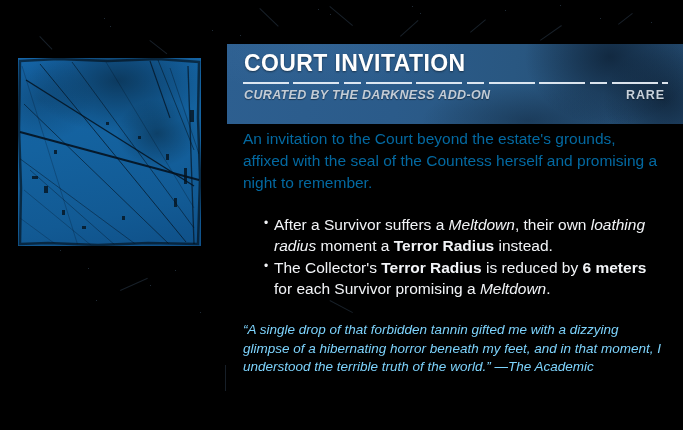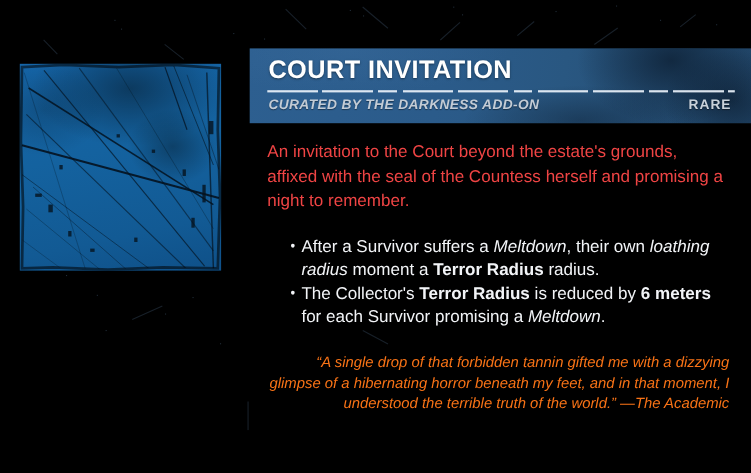--- a/index.html
+++ b/index.html
@@ -50,21 +50,21 @@
       linear-gradient(168deg, #1565a8 0%, #14629f 42%, #125a94 78%, #0f5088 100%);
   }
   #portrait svg { position:absolute; inset:0; }
 
   
   #banner {
     position: absolute;
     left: 227px;
     top: 44px;
     width: 456px;
-    height: 68px;
+    height: 80px;
     overflow: hidden;
     background:
       linear-gradient(100deg, #2d5f90 0%, #2b5b8a 38%, #295781 62%, #23496d 100%);
   }
   #banner .smudge {
     position: absolute;
     inset: 0;
     background:
       radial-gradient(ellipse 26% 120% at 84% 16%, rgba(10,26,44,.72), rgba(10,26,44,0) 72%),
       radial-gradient(ellipse 18% 90% at 96% 70%, rgba(8,22,38,.60), rgba(8,22,38,0) 75%),
@@ -126,21 +126,21 @@
   
   #body-col {
     position: absolute;
     left: 243px;
     top: 128px;
     width: 420px;
   }
   #description {
     font-size: 15.5px;
     line-height: 22px;
-    color: #ef4444;
+    color: #0369a1;
     margin: 0;
   }
   #effects {
     list-style: none;
     margin: 20px 0 0 0;
     padding: 0 0 0 22px;
   }
   #effects li {
     position: relative;
     font-size: 15.5px;
@@ -158,22 +158,21 @@
     color: #f2f4f7;
   }
   #effects li b { font-weight: bold; }
   #effects li i { font-style: italic; }
 
   #flavor {
     margin: 22px 0 0 0;
     font-size: 13.5px;
     line-height: 18.5px;
     font-style: italic;
-    color: #f97316;
-    text-align: right;
+    color: #7dd3fc;
   }
 </style>
 </head>
 <body>
 
 <div id="card">
 
   <svg class="noise" viewBox="0 0 683 430" preserveAspectRatio="none">
     <g fill="#3a4f63">
       <rect x="104" y="18" width="1" height="1"></rect>
@@ -258,19 +257,19 @@
     <div class="smudge"></div>
     <div id="banner-title">COURT INVITATION</div>
     <div id="banner-rule"></div>
     <div id="banner-subtitle">CURATED BY THE DARKNESS ADD-ON</div>
     <div id="banner-rarity">RARE</div>
   </div>
 
   <div id="body-col">
     <p id="description">An invitation to the Court beyond the estate's grounds, affixed with the seal of the Countess herself and promising a night to remember.</p>
     <ul id="effects">
-        <li><span>After a Survivor suffers a </span><i>Meltdown</i><span>, their own </span><i>loathing radius</i><span> moment a </span><b>Terror Radius</b><span> radius.</span></li>
+        <li><span>After a Survivor suffers a </span><i>Meltdown</i><span>, their own </span><i>loathing radius</i><span> moment a </span><b>Terror Radius</b><span> instead.</span></li>
         <li><span>The Collector's </span><b>Terror Radius</b><span> is reduced by </span><b>6 meters</b><span> for each Survivor promising a </span><i>Meltdown</i><span>.</span></li>
       </ul>
     <p id="flavor">“A single drop of that forbidden tannin gifted me with a dizzying glimpse of a hibernating horror beneath my feet, and in that moment, I understood the terrible truth of the world.” —The Academic</p>
   </div>
 
 </div>
 
 </body></html>

